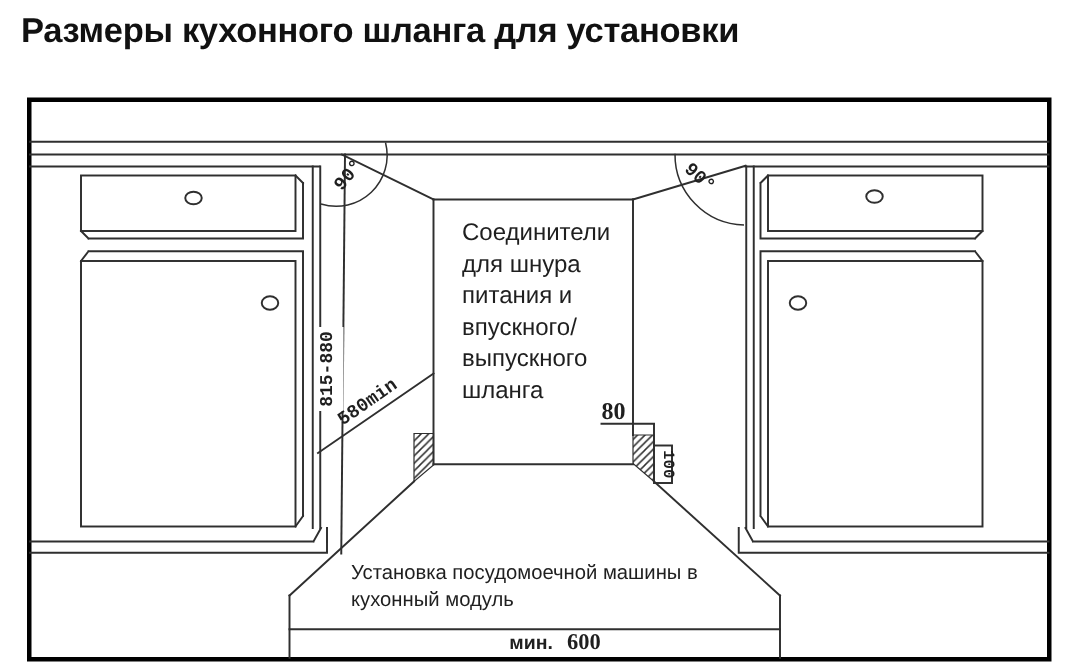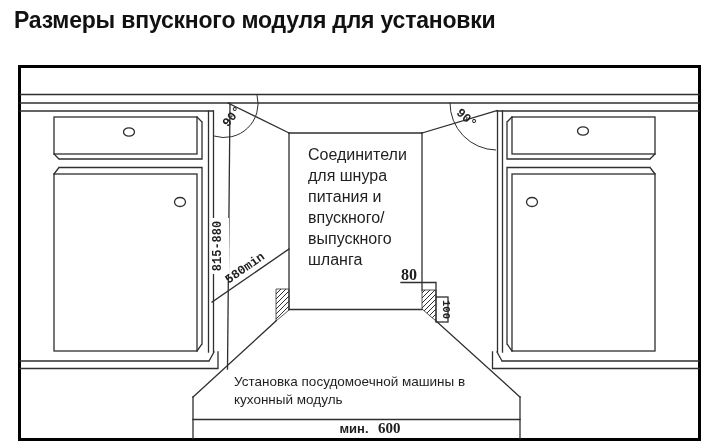--- a/index.html
+++ b/index.html
@@ -10,21 +10,21 @@
   svg{position:absolute;left:0;top:0;}
   .ln{stroke:#2f2f2f;stroke-width:1.3;fill:none;stroke-linecap:square;}
   .thin{stroke:#2f2f2f;stroke-width:1;fill:none;}
   .dimtxt{font-family:"Liberation Mono",monospace;font-weight:bold;fill:#1f1f1f;}
   .seriftxt{font-family:"Liberation Serif",serif;font-weight:bold;fill:#1f1f1f;}
   .bodytxt{font-family:"Liberation Sans",sans-serif;fill:#1f1f1f;}
 </style>
 </head>
 <body>
 
-<div class="page-title">Размеры впускного модуля для установки</div>
+<div class="page-title">Размеры кухонного шланга для установки</div>
 
 <svg width="720" height="448" viewBox="0 0 720 448">
   <defs>
     <pattern id="hatch" patternUnits="userSpaceOnUse" width="5" height="5">
       <path d="M-1,6 L6,-1 M-1,1 L1,-1 M4,6 L6,4" stroke="#2f2f2f" stroke-width="1"></path>
     </pattern>
   </defs>
 
   <rect x="19.5" y="66.5" width="680" height="373" fill="#ffffff" stroke="#000000" stroke-width="3"></rect>
 

